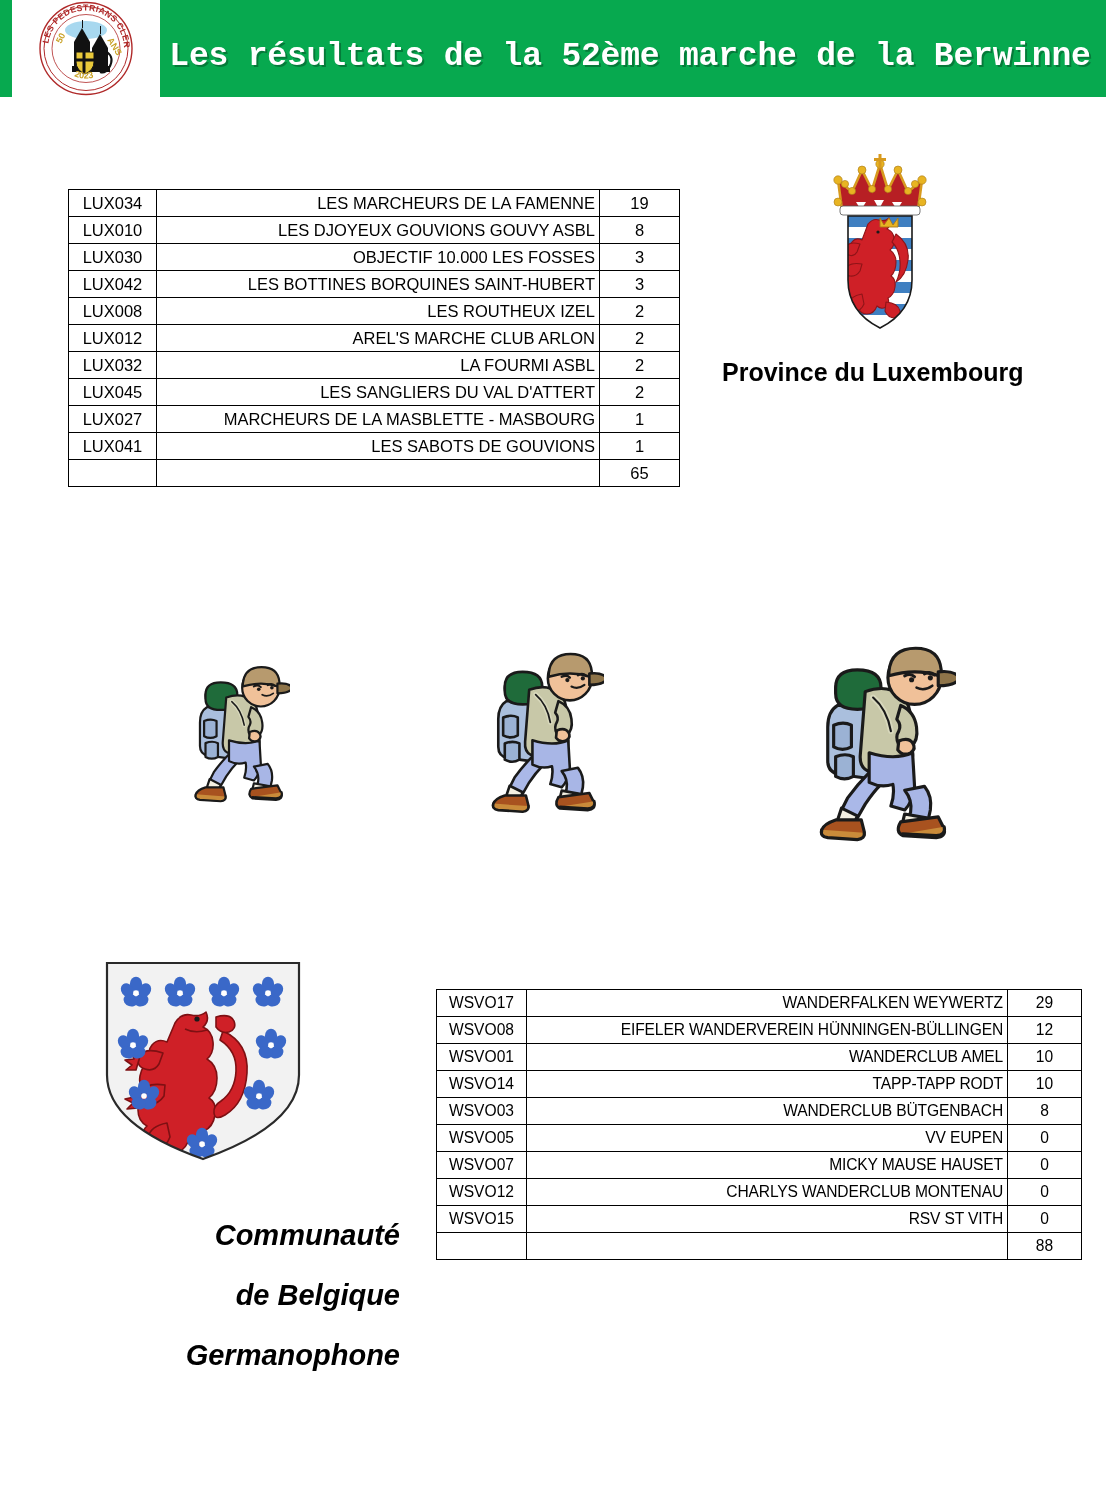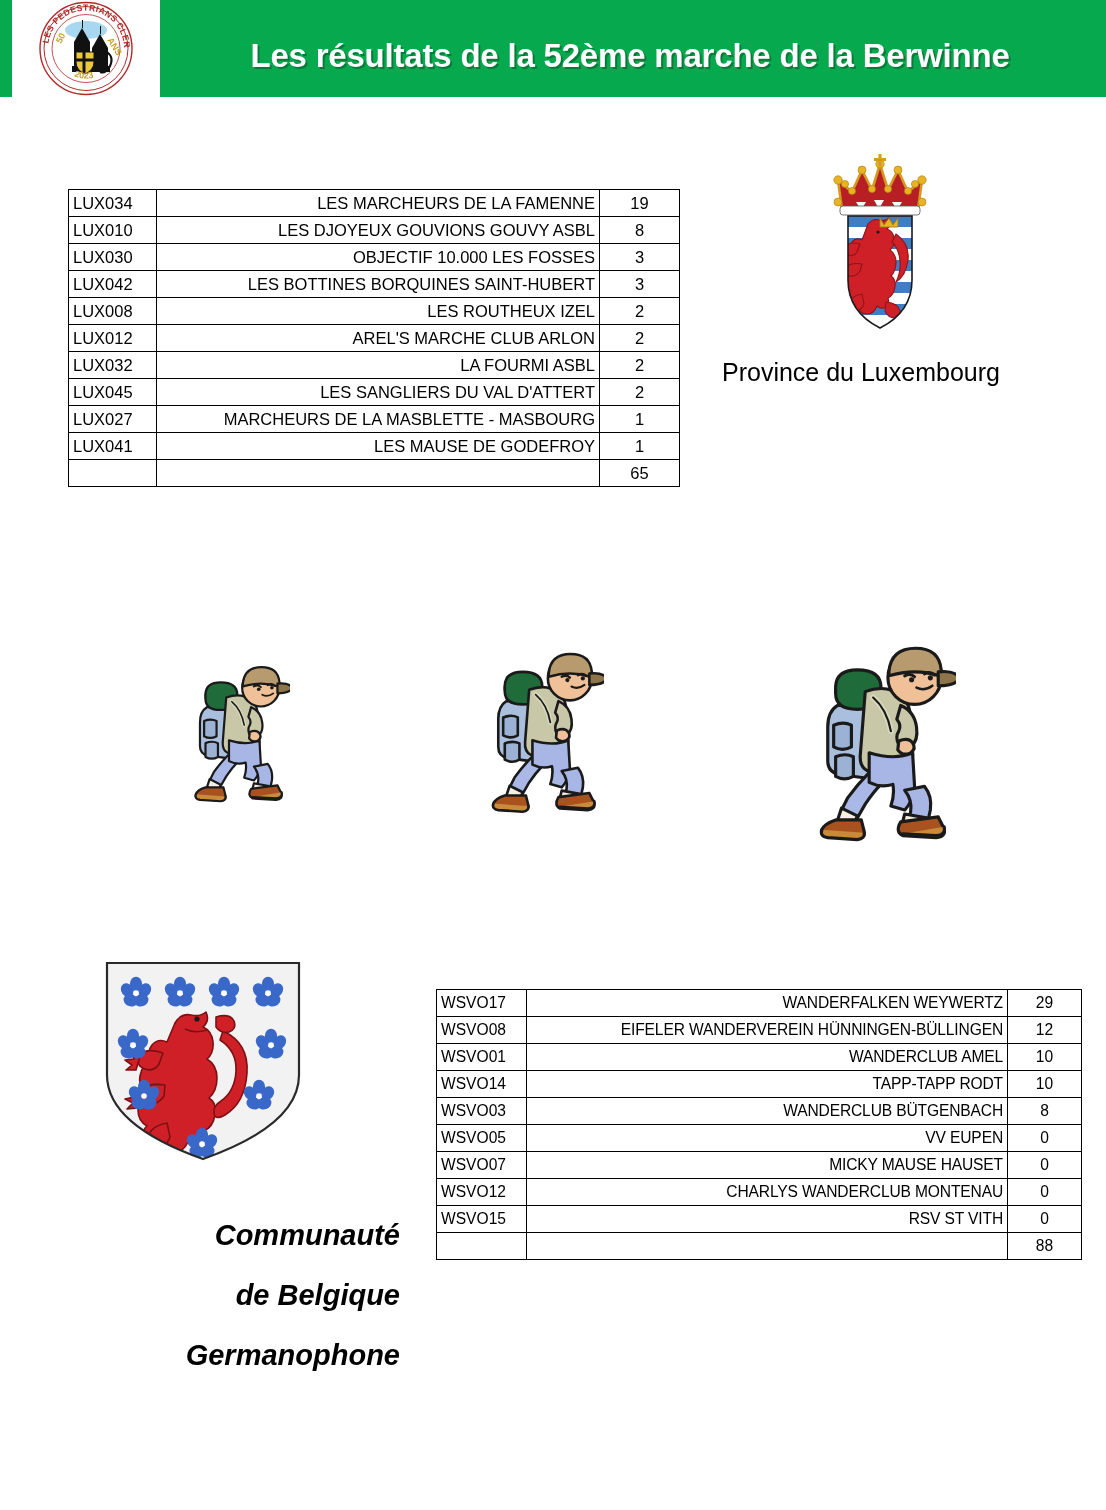--- a/index.html
+++ b/index.html
@@ -44,40 +44,41 @@
     height: 112px;
     display: flex;
     align-items: center;
     justify-content: center;
     color: #ffffff;
     font-size: 33px;
     font-weight: bold;
     letter-spacing: -0.2px;
     text-shadow: 2px 2px 0 rgba(0,0,0,0.28);
     white-space: nowrap;
+    font-family: Liberation Mono, monospace;
   }
 
   
   table.results {
     position: absolute;
     border-collapse: collapse;
     table-layout: fixed;
     font-size: 16.5px;
     color: #000000;
   }
   table.results td {
     border: 1px solid #000000;
     padding: 0 4px;
     height: 26px;
     line-height: 26px;
     white-space: nowrap;
     overflow: hidden;
     vertical-align: middle;
   }
-  td.code { text-align: left; margin-top: 24px; }
+  td.code { text-align: center; margin-top: 24px; }
   td.name { text-align: right; }
   td.val  { text-align: center; }
   td.blank { border: none; }
   tr.total-row td.val { font-weight: normal; }
 
   
   #table-lux { left: 68px; top: 189px; }
   #table-lux col.c-code { width: 88px; }
   #table-lux col.c-name { width: 443px; }
   #table-lux col.c-val  { width: 80px; }
@@ -87,21 +88,21 @@
   #table-wsv col.c-code { width: 90px; }
   #table-wsv col.c-name { width: 481px; }
   #table-wsv col.c-val  { width: 74px; }
   #table-wsv td { font-size: 15.6px; }
   #table-wsv td.name { letter-spacing: -0.15px; }
 
   
   .caption {
     position: absolute;
     font-size: 25px;
-    font-weight: normal;
+    font-weight: bold;
     color: #000000;
     white-space: nowrap;
   }
   #caption-lux { left: 722px; top: 358px; }
 
   #caption-gc {
     position: absolute;
     left: 60px;
     top: 1205px;
     width: 340px;
@@ -229,21 +230,21 @@
         <td class="name">LES SANGLIERS DU VAL D'ATTERT</td>
         <td class="val">2</td>
       </tr>
       <tr>
         <td class="code">LUX027</td>
         <td class="name">MARCHEURS DE LA MASBLETTE - MASBOURG</td>
         <td class="val">1</td>
       </tr>
       <tr>
         <td class="code">LUX041</td>
-        <td class="name">LES MAUSE DE GODEFROY</td>
+        <td class="name">LES SABOTS DE GOUVIONS</td>
         <td class="val">1</td>
       </tr>
       <tr class="total-row">
         <td class="blank"></td>
         <td class="blank"></td>
         <td class="val">65</td>
       </tr>
     </tbody>
 </table>
 

